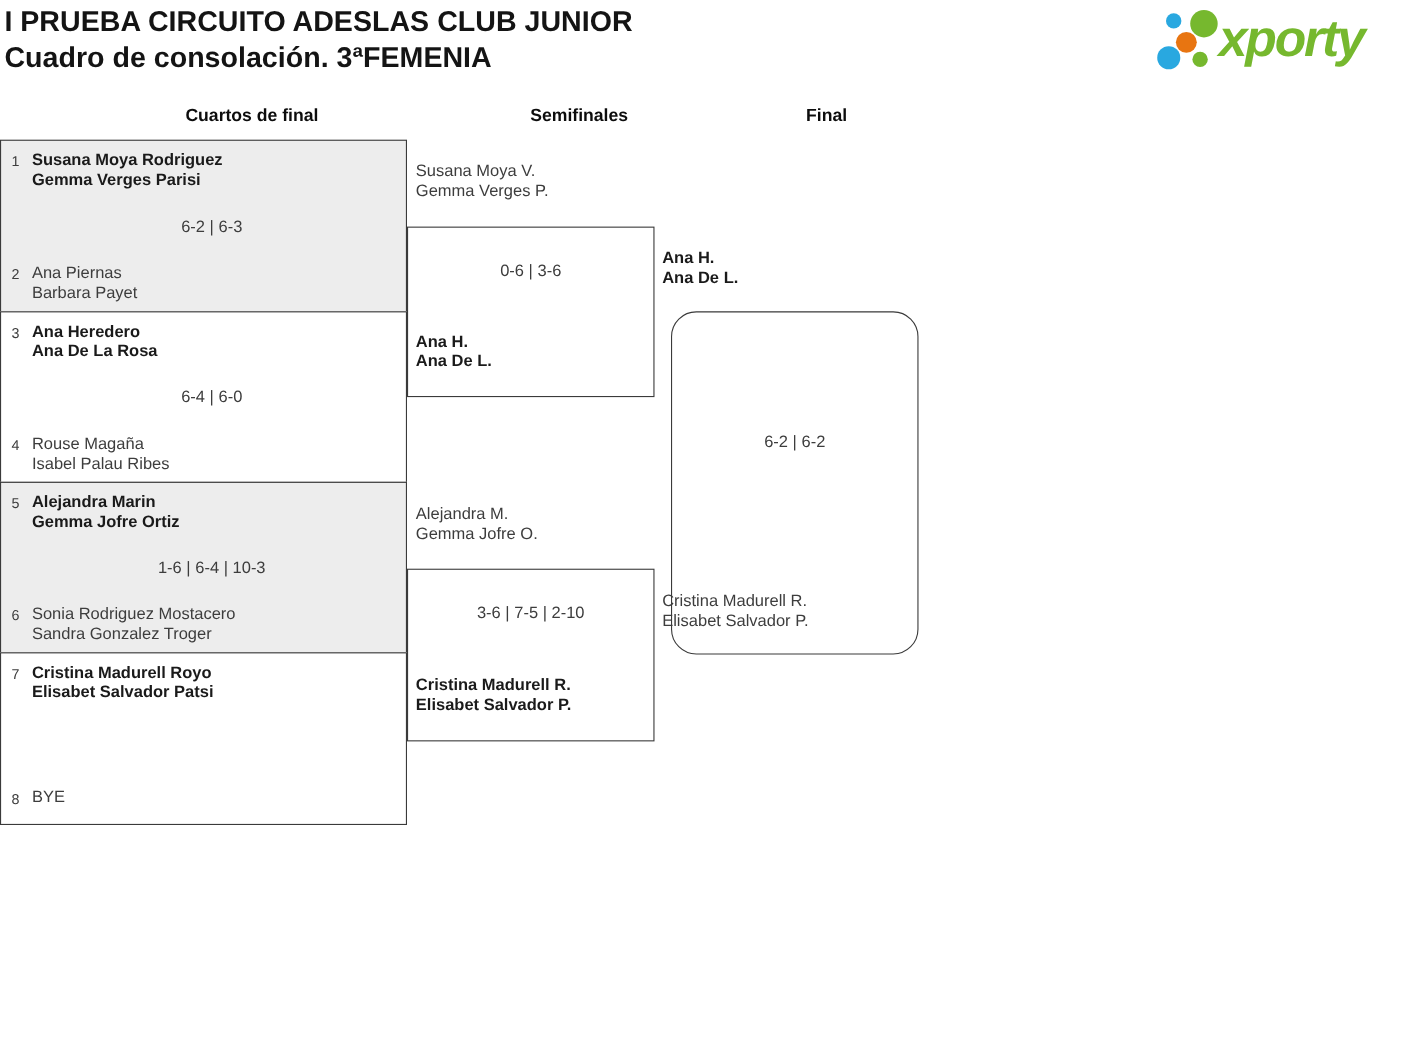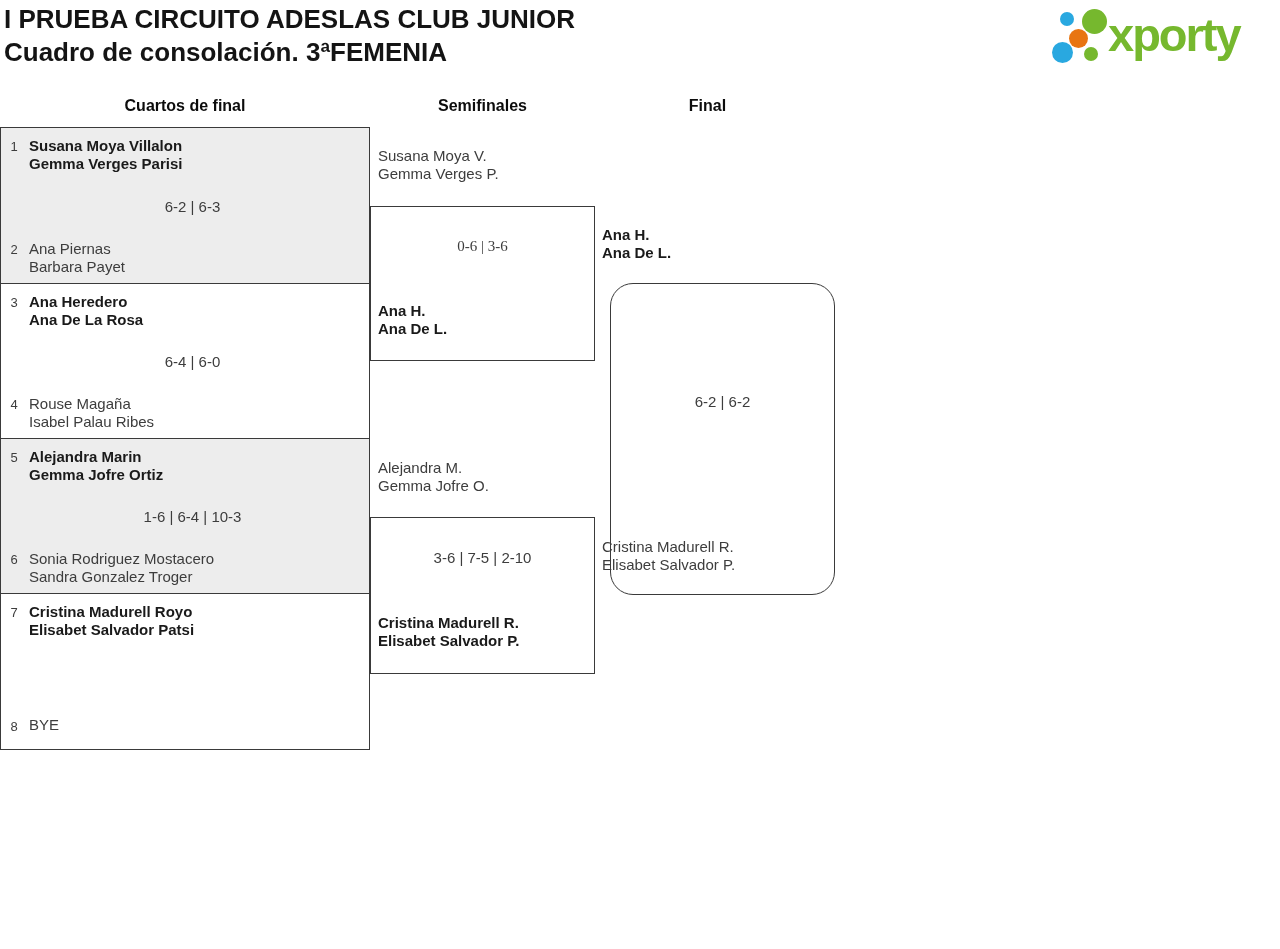--- a/index.html
+++ b/index.html
@@ -4,46 +4,46 @@
 <style>
   * { margin:0; padding:0; box-sizing:border-box; }
   html,body { background:#ffffff; }
   body { font-family:"Liberation Sans","DejaVu Sans",sans-serif; }
   .canvas { position:relative; width:1280px; height:949px; background:#ffffff; overflow:hidden; }
 
   .title { position:absolute; left:4px; top:3px; font-size:26px; font-weight:bold;
            color:#141414; line-height:33px; white-space:nowrap; }
 
   
-  .logo { position:absolute; left:1050px; top:5px; width:228px; height:64px; cursor:pointer; }
+  .logo { position:absolute; left:1050px; top:5px; width:228px; height:64px; cursor:pointer;font-style:italic; }
   .logo .dot { position:absolute; border-radius:50%; }
   .logo .d1 { left:10px; top:7px;  width:14px; height:14px; background:#29a8e0; }
   .logo .d2 { left:32px; top:4px;  width:25px; height:25px; background:#76b82e; }
   .logo .d3 { left:19px; top:24px; width:19px; height:19px; background:#e87511; }
   .logo .d4 { left:2px;  top:37px; width:21px; height:21px; background:#29a8e0; }
   .logo .d5 { left:34px; top:42px; width:14px; height:14px; background:#76b82e; }
   .logo .wordmark { position:absolute; left:58px; top:6px; font-size:47px; font-weight:bold;
                     color:#76b82e; letter-spacing:-2px; line-height:1; }
 
   .col-header { position:absolute; top:97px; font-size:16px; font-weight:bold;
-                color:#0c0c0c; text-align:center; }
+                color:#0c0c0c; text-align:center;margin-left:44px; }
   .ch-qf { left:0;     width:370px; }
   .ch-sf { left:370px; width:225px; }
   .ch-f  { left:595px; width:225px; }
 
   .box { position:absolute; border:1px solid #3a3a3a; background:#ffffff; }
   .box.shaded { background:#ededed; }
 
   .qf  { left:0; width:370px; }
   .qf1 { top:127px; height:157px; }
   .qf2 { top:283px; height:156px; }
   .qf3 { top:438px; height:156px; }
   .qf4 { top:593px; height:157px; }
 
-  .sf1 { left:370px; top:206px; width:225px; height:155px;font-family:Liberation Serif, serif; }
+  .sf1 { left:370px; top:206px; width:225px; height:155px; }
   .sf2 { left:370px; top:517px; width:225px; height:157px; }
   .fbox{ left:610px; top:283px; width:225px; height:312px;border-radius:23px; }
 
   .seed { position:absolute; font-size:13px; color:#3d3d3d; width:18px; text-align:center; }
   .seed-top { left:4px; top:11px; }
   .seed-bottom { left:4px; bottom:26px; }
   .seed-bye { left:4px; bottom:15px; }
 
   .team { font-size:15px; line-height:18px; color:#3d3d3d; white-space:nowrap; }
   .team.winner { font-weight:bold; color:#1a1a1a; }
@@ -85,21 +85,21 @@
     <span class="wordmark">xporty</span>
   </div>
 
   <div class="col-header ch-qf">Cuartos de final</div>
   <div class="col-header ch-sf">Semifinales</div>
   <div class="col-header ch-f">Final</div>
 
   <div class="box qf qf1 shaded">
     <span class="seed seed-top">1</span>
     <div class="team in-box team-top-pos winner">
-      <div>Susana Moya Villalon</div>
+      <div>Susana Moya Rodriguez</div>
       <div>Gemma Verges Parisi</div>
     </div>
     <div class="score mid">6-2 | 6-3</div>
     <span class="seed seed-bottom">2</span>
     <div class="team in-box team-bottom-pos">
       <div>Ana Piernas</div>
       <div>Barbara Payet</div>
     </div>
   </div>
 

